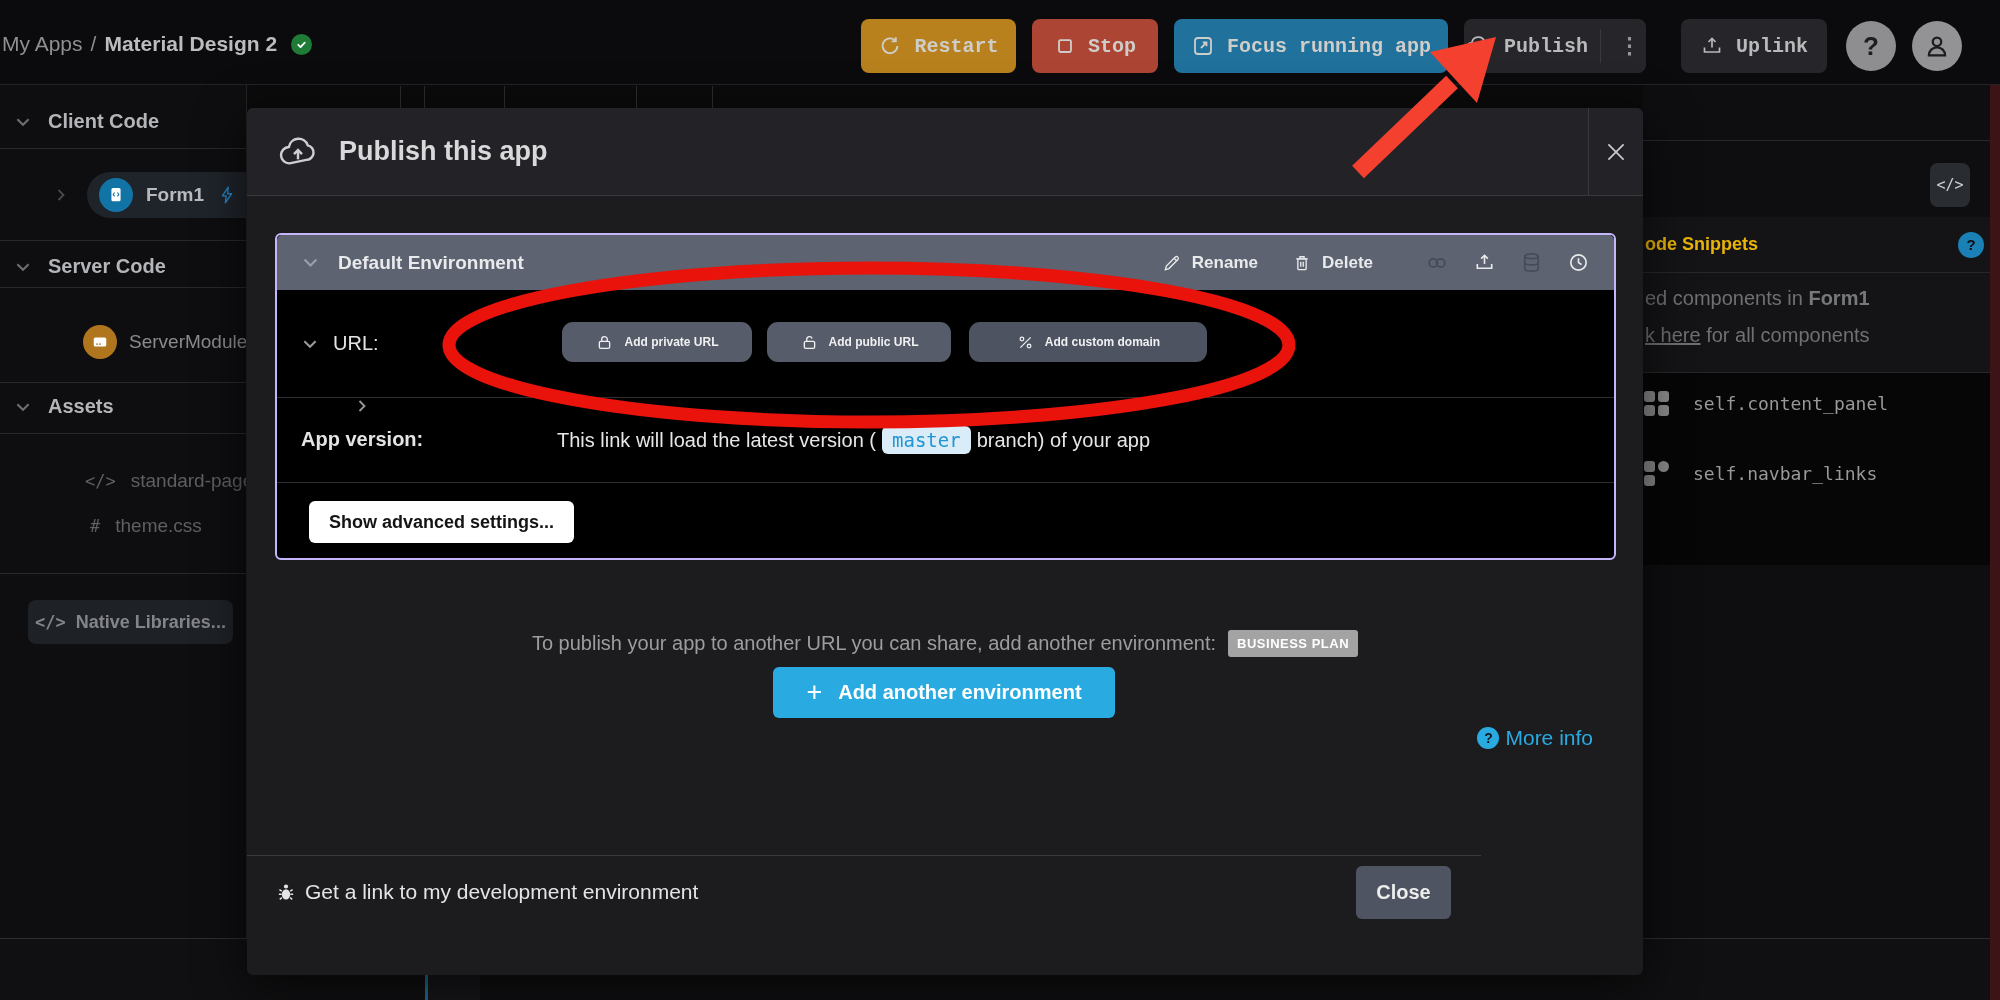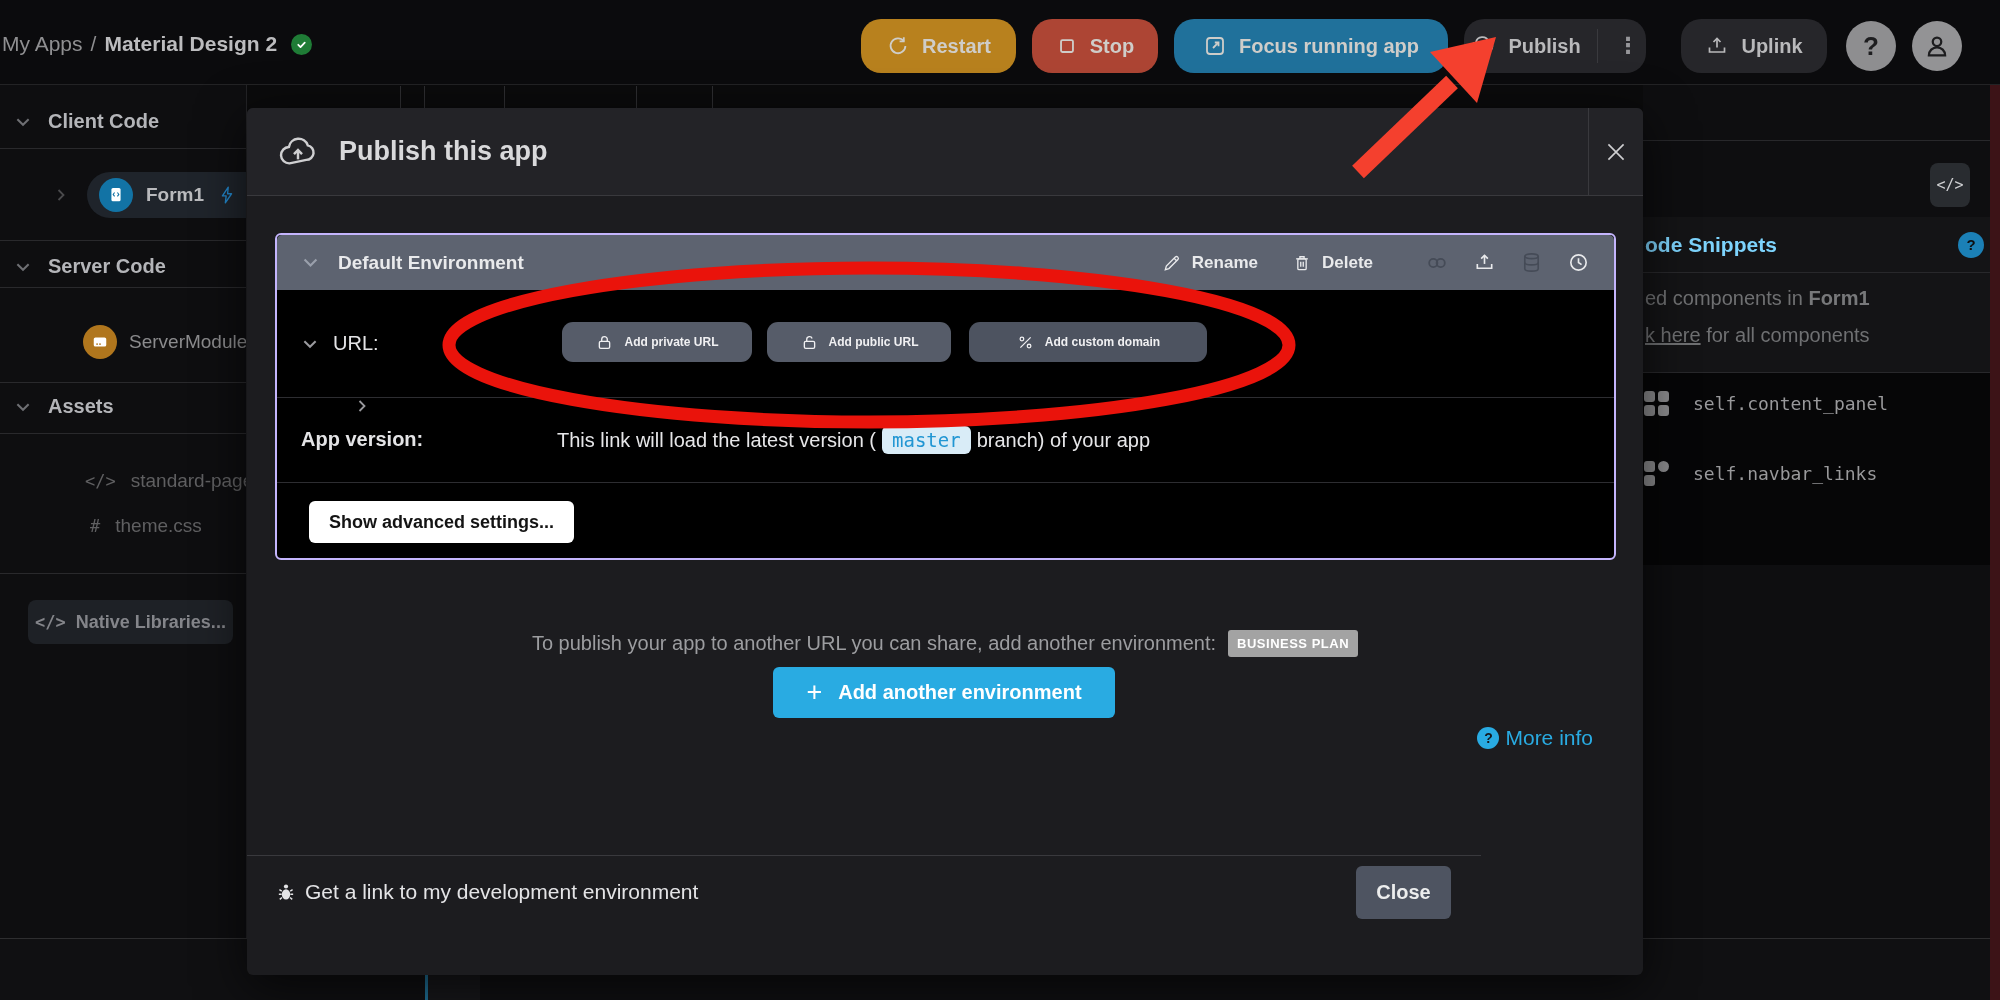--- a/index.html
+++ b/index.html
@@ -12,21 +12,21 @@
     overflow: hidden;
   }
   svg { display:block; }
 
   
   .topbar { position:absolute; left:0; top:0; width:2000px; height:85px; background:#0b0b0d; border-bottom:1px solid #232325; z-index:5; }
   .breadcrumb { position:absolute; left:2px; top:32px; font-size:21px; color:#8f8f91; display:flex; align-items:center; gap:8px; white-space:nowrap; }
   .breadcrumb .crumb-current { color:#bcbcbe; font-weight:bold; }
   .check-circle { width:21px; height:21px; border-radius:50%; background:#1f7c36; display:flex; align-items:center; justify-content:center; margin-left:6px; }
   .tb-buttons { position:absolute; left:861px; top:19px; height:54px; display:flex; align-items:stretch; }
-  .tb-btn { display:flex; align-items:center; justify-content:center; gap:12px; border-radius:20px; font-weight:bold; font-size:20px; color:#cfcdc9; cursor:pointer; }
+  .tb-btn { display:flex; align-items:center; justify-content:center; gap:12px; border-radius:8px; font-weight:bold; font-size:20px; color:#cfcdc9; cursor:pointer;font-family:Liberation Mono, monospace; }
   .btn-restart { width:155px; background:#b8811e; margin-right:16px; }
   .btn-stop { width:126px; background:#ad4534; margin-right:16px; }
   .btn-focus { width:274px; background:#20719b; margin-right:16px; }
   .btn-publish { width:182px; background:#26262a; color:#b9b9bb; margin-right:35px; padding:0; }
   .pub-main { flex:1; display:flex; align-items:center; justify-content:center; gap:12px; }
   .pub-divider { width:1px; height:34px; background:#3a3a3e; }
   .pub-kebab { width:36px; text-align:center; font-size:22px; color:#96969a; }
   .btn-uplink { width:146px; background:#26262a; color:#b9b9bb; margin-right:19px; }
   .tb-circle { width:50px; height:50px; border-radius:50%; background:#8e8e90; color:#1d1d1f; display:flex; align-items:center; justify-content:center; font-weight:bold; font-size:26px; align-self:center; cursor:pointer; }
   .tb-circle + .tb-circle { margin-left:16px; background:#939395; }
@@ -49,21 +49,21 @@
   .asset-row { position:absolute; display:flex; align-items:center; gap:15px; color:#5f5f61; font-size:19px; white-space:nowrap; }
   .asset-glyph { font-family:"DejaVu Sans Mono", monospace; font-size:17px; color:#5f5f61; }
   .native-btn { position:absolute; left:28px; top:515px; width:205px; height:44px; background:#1e2126; border-radius:8px; display:flex; align-items:center; justify-content:center; gap:10px; color:#84858a; font-weight:bold; font-size:18px; cursor:pointer; }
   .native-btn .asset-glyph { color:#84858a; }
 
   
   .right-panel { position:absolute; left:1643px; top:85px; width:357px; height:915px; background:#0e0e10; overflow:hidden; z-index:1; }
   .rp-line { position:absolute; left:0; width:357px; height:1px; background:#28282b; }
   .rp-code-btn { position:absolute; left:287px; top:78px; width:40px; height:44px; background:#292c30; border-radius:8px; display:flex; align-items:center; justify-content:center; font-family:"DejaVu Sans Mono", monospace; font-size:15px; color:#cfd0d2; cursor:pointer; }
   .rp-header { position:absolute; left:0; top:132px; width:357px; height:56px; background:#141416; border-bottom:1px solid #28282b; display:flex; align-items:center; }
-  .rp-title { font-weight:bold; font-size:21px; color:#7dd3fc; margin-left:2px; white-space:nowrap; }
+  .rp-title { font-weight:bold; font-size:18px; color:#eab308; margin-left:2px; white-space:nowrap; }
   .rp-help { position:absolute; right:16px; width:26px; height:26px; border-radius:50%; background:#1b80b6; color:#0e0e10; font-weight:bold; font-size:15px; display:flex; align-items:center; justify-content:center; cursor:pointer; }
   .rp-components { position:absolute; left:0; top:188px; width:357px; height:100px; background:#141416; border-bottom:1px solid #28282b; font-size:20px; color:#6f7072; }
   .rp-comp-line1 { position:absolute; left:2px; top:14px; white-space:nowrap; }
   .rp-comp-line1 b { color:#77787a; }
   .rp-comp-line2 { position:absolute; left:2px; top:51px; white-space:nowrap; }
   .rp-comp-line2 .rp-link { text-decoration:underline; cursor:pointer; }
   .rp-black { position:absolute; left:0; top:288px; width:357px; height:192px; background:#060607; }
   .snippet-row { position:absolute; display:flex; align-items:center; gap:24px; cursor:pointer; }
   .grid-icon { width:25px; height:25px; display:grid; grid-template-columns:1fr 1fr; grid-template-rows:1fr 1fr; gap:3px; flex:none; }
   .grid-icon div { background:#8b8b8d; border-radius:3px; }

